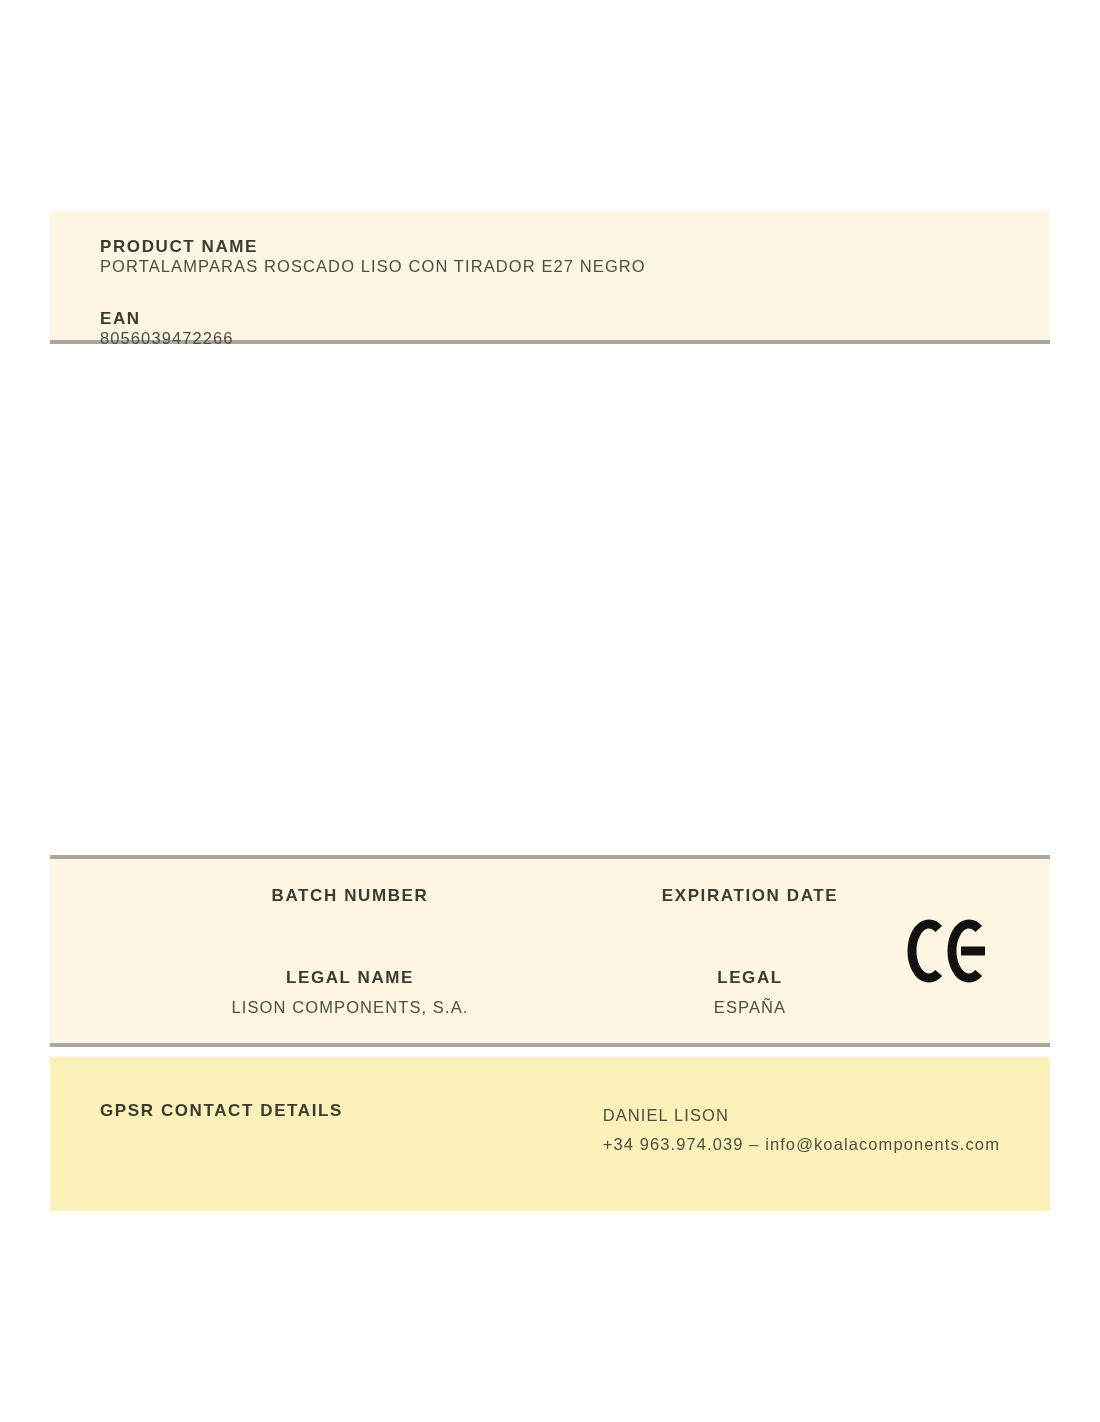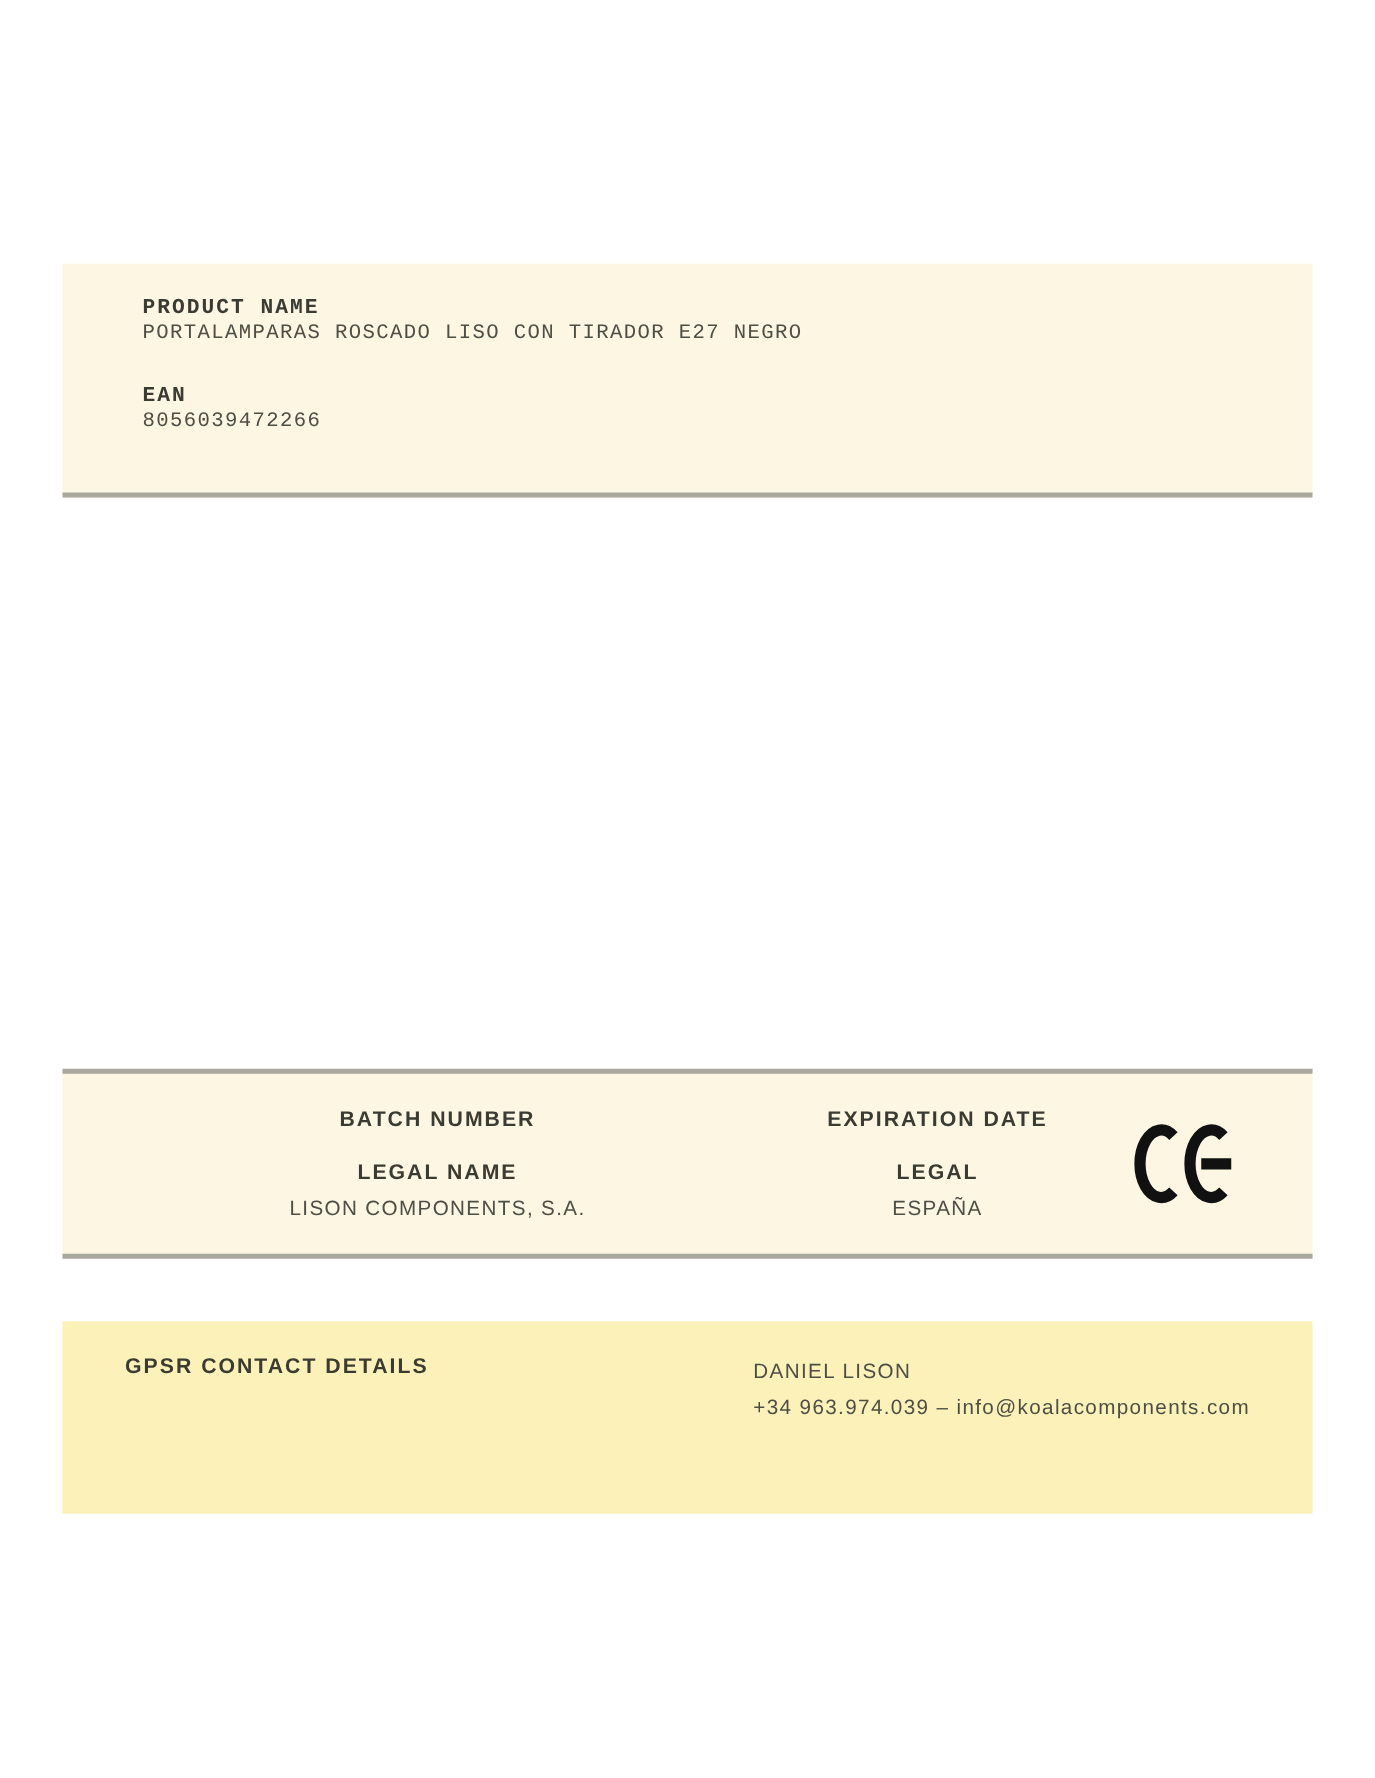--- a/index.html
+++ b/index.html
@@ -12,43 +12,42 @@
     font-family: "Liberation Sans", sans-serif;
     overflow: hidden;
   }
   .panel {
     position: absolute;
     left: 50px;
     right: 50px;
   }
   .panel-product {
     top: 211px;
-    height: 187px;
+    height: 133px;
     background: #FCF6E3;
     border-bottom: 4px solid #A9A89C;
-    padding: 26px 50px 0 64px;
-    font-family: Liberation Mono, monospace;
+    padding: 26px 50px 0 50px;
   }
   .field-label {
     font-size: 17px;
     font-weight: bold;
     letter-spacing: 1.6px;
     color: #3B3B31;
   }
   .field-value {
     font-size: 16.5px;
     letter-spacing: 1.1px;
     color: #4E4E44;
   }
   .panel-product .field-value { margin-top: 0; }
   .panel-product .field-group + .field-group { margin-top: 33px; }
 
   .panel-batch {
     top: 855px;
-    height: 152px;
+    height: 192px;
     background: #FCF6E3;
     border-top: 4px solid #A9A89C;
     border-bottom: 4px solid #A9A89C;
     display: flex;
     align-items: stretch;
   }
   .batch-col {
     display: flex;
     flex-direction: column;
     justify-content: space-between;
@@ -63,21 +62,21 @@
     align-items: center;
     justify-content: center;
   }
   .batch-col .field-value { margin-top: 10px; }
   .ce-svg { display: block; }
 
   .panel-gpsr {
     top: 1057px;
     height: 154px;
     background: #FBF1B9;
-    padding: 26px 50px 0 50px;
+    padding: 44px 50px 0 50px;
     display: flex;
     justify-content: space-between;
     align-items: flex-start;
   }
   .gpsr-lines {
     text-align: left;
   }
   .gpsr-lines .field-value {
     line-height: 28.5px;
     white-space: nowrap;

